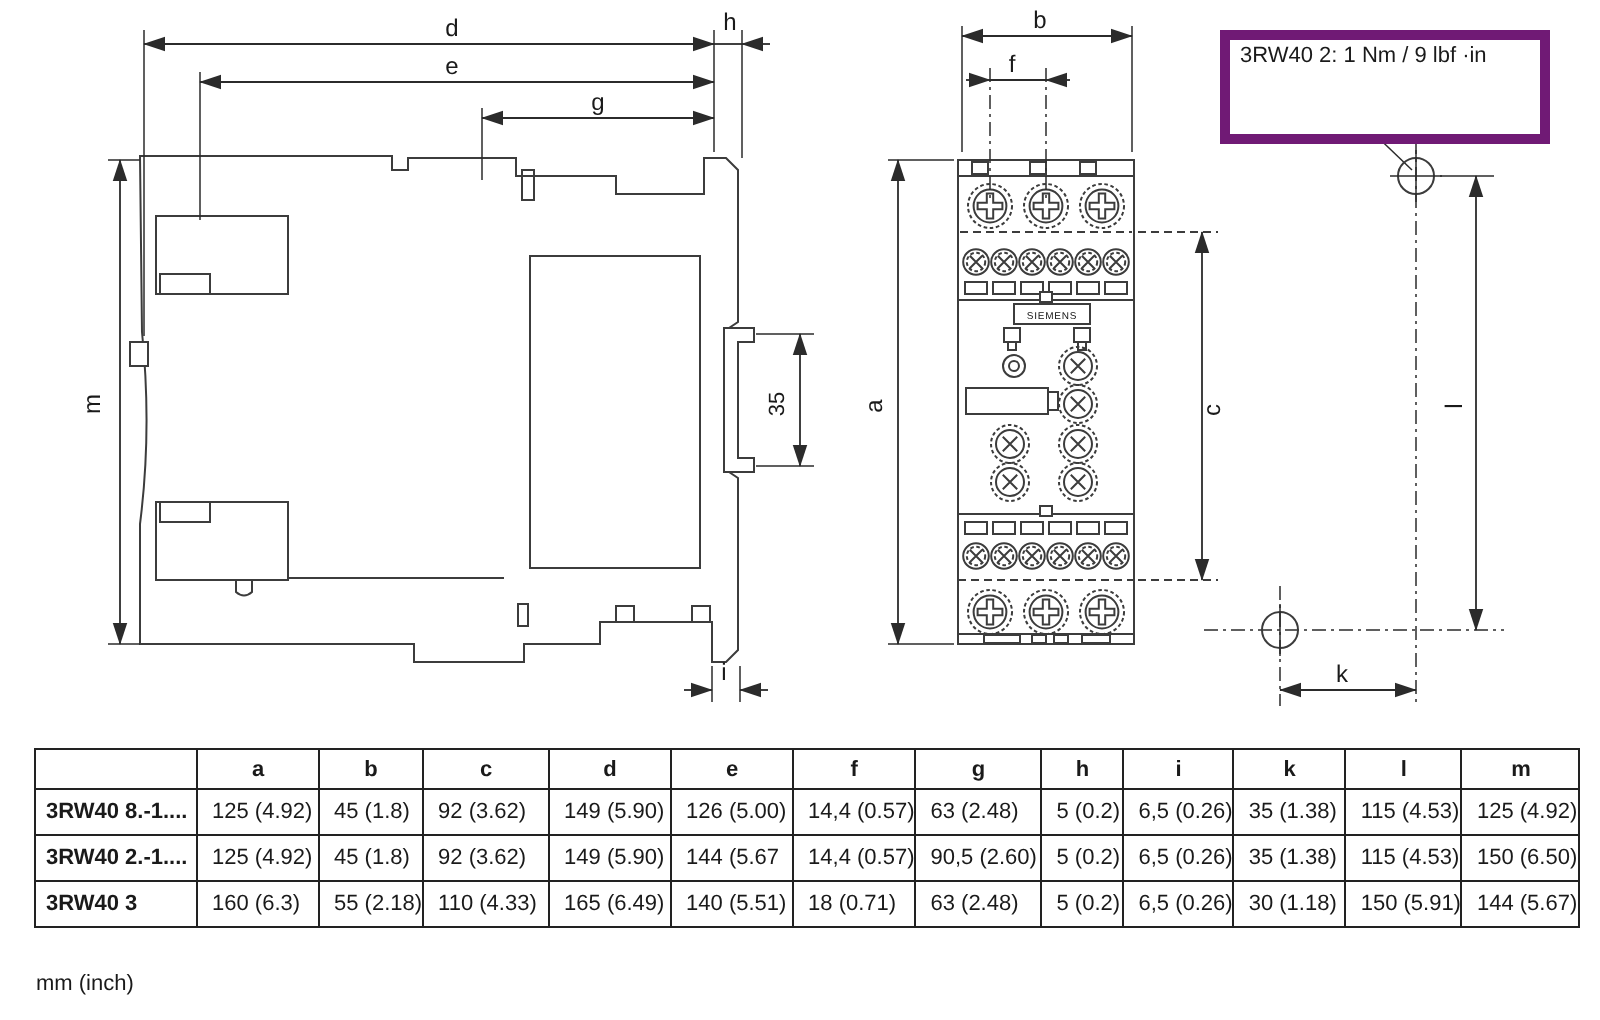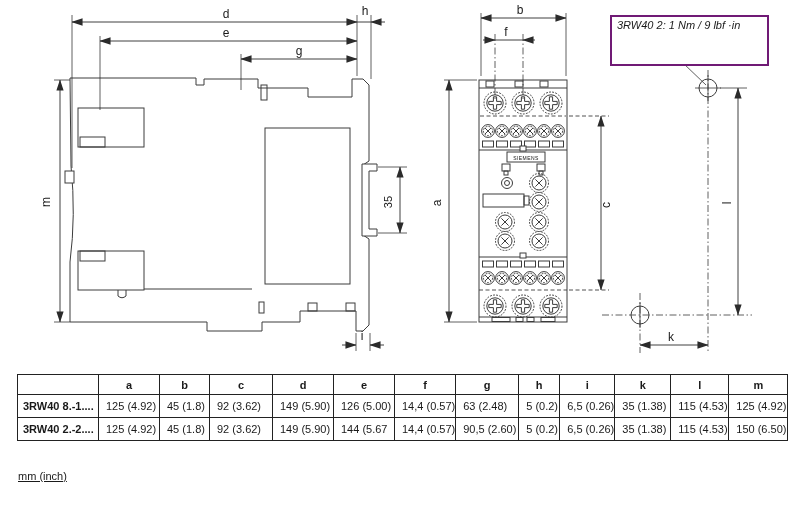--- a/index.html
+++ b/index.html
@@ -9,29 +9,29 @@
   svg text{font-family:"Liberation Sans",sans-serif;fill:#1a1a1a;}
   .ln{stroke:#3c3c3c;stroke-width:1;fill:none;}
   .fillw{fill:#fff;stroke:#3c3c3c;stroke-width:1;}
   .dim{stroke:#2b2b2b;stroke-width:0.9;fill:none;}
   .ext{stroke:#2b2b2b;stroke-width:0.75;fill:none;}
   .cl{stroke:#2b2b2b;stroke-width:0.75;fill:none;stroke-dasharray:7 2.5 1.5 2.5;}
   .dash{stroke:#3c3c3c;stroke-width:0.9;fill:none;stroke-dasharray:4 2.5;}
   .knurl{stroke:#3c3c3c;stroke-width:1;fill:none;stroke-dasharray:1.8 1.3;}
   .dimtxt{font-size:12px;}
   #torquebox{position:absolute;left:610px;top:15px;width:150px;height:46px;
-             border:2px solid #701a75;padding:1px 0 0 5px;line-height:15px;
-             font-size:11px;white-space:nowrap;background:#fff;font-style:italic;}
+             border:5px solid #701a75;padding:1px 0 0 5px;line-height:15px;
+             font-size:11px;white-space:nowrap;background:#fff;}
   #dimtable{position:absolute;left:17px;top:374px;border-collapse:collapse;
             table-layout:fixed;font-size:11px;}
   #dimtable th,#dimtable td{border:1px solid #222;padding:0 0 0 7px;height:22px;
             text-align:left;overflow:hidden;white-space:nowrap;font-weight:normal;}
   #dimtable thead th{height:19px;text-align:center;padding:0;font-weight:bold;}
   #dimtable td.rowlabel{font-weight:bold;padding-left:5px;}
-  #unitnote{position:absolute;left:18px;top:470px;font-size:11px;text-decoration:underline;}
+  #unitnote{position:absolute;left:18px;top:486px;font-size:11px;}
 </style>
 </head>
 <body>
 
 <div id="stage">
 
 <svg width="800" height="372" viewBox="0 0 800 372">
   <defs>
     <marker id="arrow" viewBox="0 0 10 10" refX="9.6" refY="5" markerWidth="11" markerHeight="11" orient="auto-start-reverse" markerUnits="userSpaceOnUse">
       <path d="M0,1.7 L10,5 L0,8.3 Z" fill="#2b2b2b"></path>
@@ -279,32 +279,47 @@
       <td>126 (5.00)</td>
       <td>14,4 (0.57)</td>
       <td>63 (2.48)</td>
       <td>5 (0.2)</td>
       <td>6,5 (0.26)</td>
       <td>35 (1.38)</td>
       <td>115 (4.53)</td>
       <td>125 (4.92)</td>
     </tr>
     <tr>
-      <td class="rowlabel">3RW40 2.-2....</td>
+      <td class="rowlabel">3RW40 2.-1....</td>
       <td>125 (4.92)</td>
       <td>45 (1.8)</td>
       <td>92 (3.62)</td>
       <td>149 (5.90)</td>
       <td>144 (5.67</td>
       <td>14,4 (0.57)</td>
       <td>90,5 (2.60)</td>
       <td>5 (0.2)</td>
       <td>6,5 (0.26)</td>
       <td>35 (1.38)</td>
       <td>115 (4.53)</td>
       <td>150 (6.50)</td>
     </tr>
+    <tr>
+      <td class="rowlabel">3RW40 3</td>
+      <td>160 (6.3)</td>
+      <td>55 (2.18)</td>
+      <td>110 (4.33)</td>
+      <td>165 (6.49)</td>
+      <td>140 (5.51)</td>
+      <td>18 (0.71)</td>
+      <td>63 (2.48)</td>
+      <td>5 (0.2)</td>
+      <td>6,5 (0.26)</td>
+      <td>30 (1.18)</td>
+      <td>150 (5.91)</td>
+      <td>144 (5.67)</td>
+    </tr>
   </tbody>
 </table>
 
 <div id="unitnote">mm (inch)</div>
 
 </div>
 
 </body></html>

